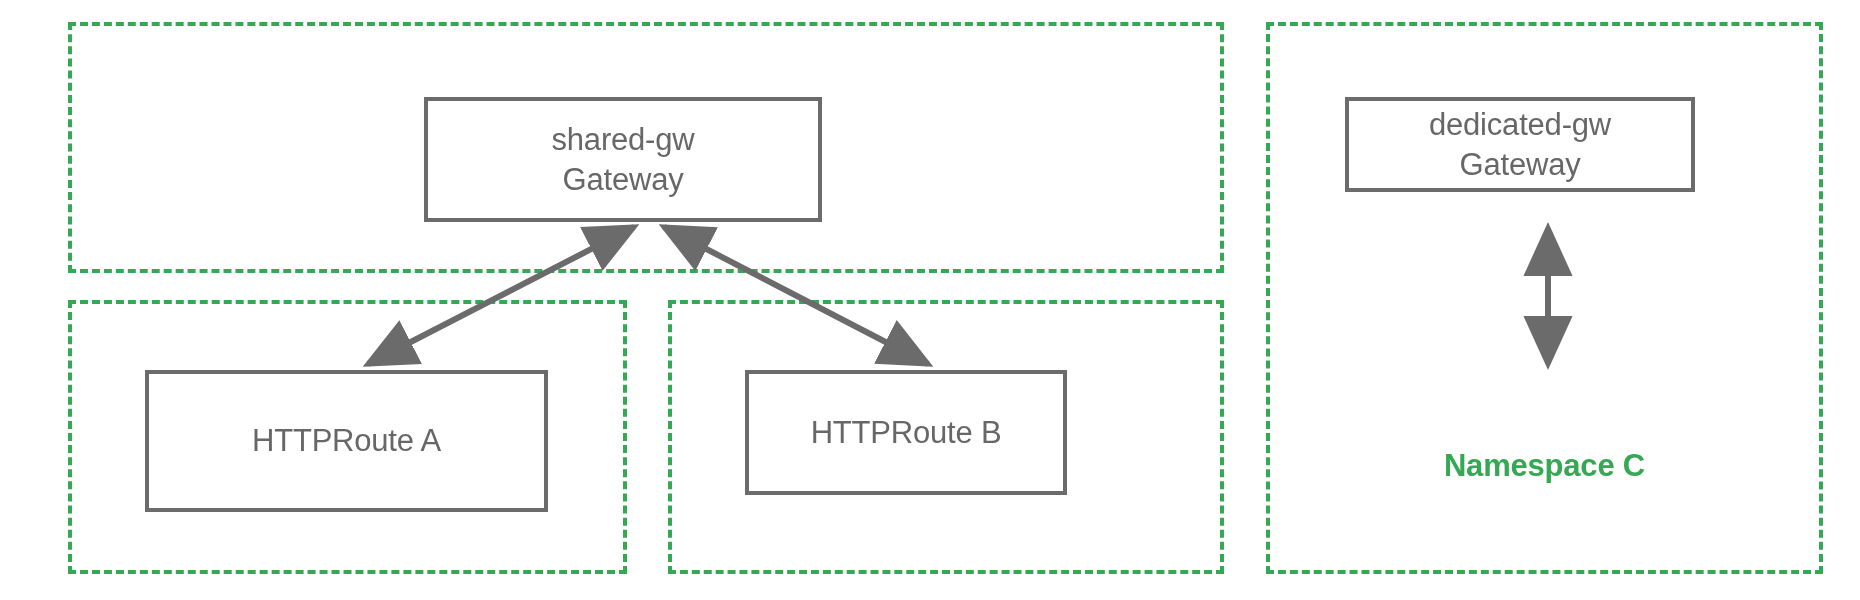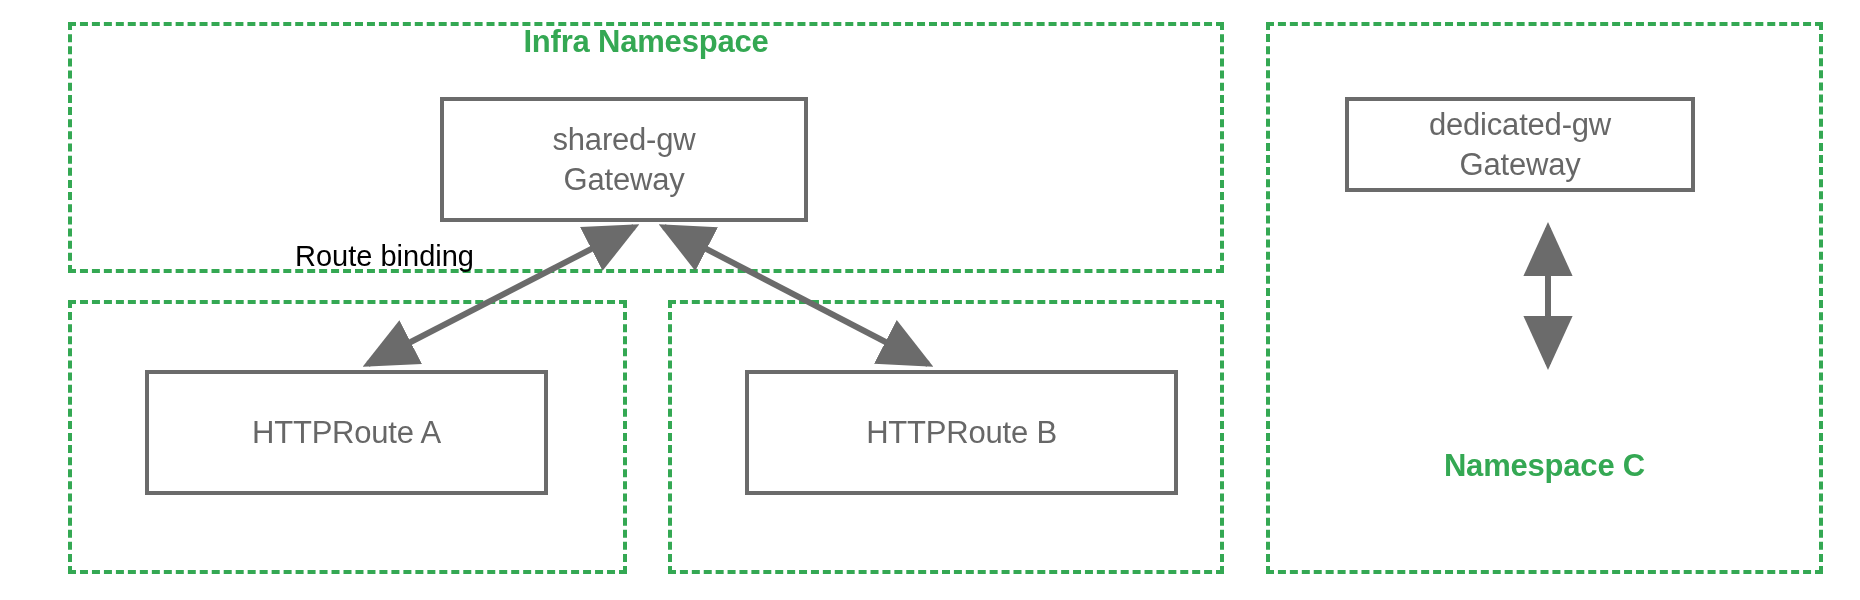--- a/index.html
+++ b/index.html
@@ -69,21 +69,20 @@
 </head>
 <body>
 
 <div id="canvas">
 
   <div class="ns-box" style="left:68px; top:22px; width:1156px; height:251px;"></div>
   <div class="ns-box" style="left:68px; top:300px; width:559px; height:274px;"></div>
   <div class="ns-box" style="left:668px; top:300px; width:556px; height:274px;"></div>
   <div class="ns-box" style="left:1266px; top:22px; width:557px; height:552px;"></div>
 
-  <div class="ns-title" style="left:68px; top:24px; width:1156px;">Infra Namespace</div>
   <div class="ns-title" style="left:68px; top:448px; width:559px;">Namespace A</div>
   <div class="ns-title" style="left:668px; top:448px; width:556px;">Namespace B</div>
   <div class="ns-title" style="left:1266px; top:448px; width:557px;">Namespace C</div>
 
   <svg class="arrows" viewBox="0 0 1860 600" xmlns="http://www.w3.org/2000/svg">
     <defs>
       <marker id="arrowEnd" markerWidth="9" markerHeight="9" refX="8" refY="4.5" orient="auto" markerUnits="strokeWidth">
         <path d="M0,0.4 L9,4.5 L0,8.6 z" fill="#6b6b6b"></path>
       </marker>
       <marker id="arrowStart" markerWidth="9" markerHeight="9" refX="1" refY="4.5" orient="auto" markerUnits="strokeWidth">
@@ -91,38 +90,37 @@
       </marker>
     </defs>
 
     <line x1="368" y1="364" x2="634" y2="227" stroke="#6b6b6b" stroke-width="6" marker-start="url(#arrowStart)" marker-end="url(#arrowEnd)"></line>
 
     <line x1="928" y1="364" x2="664" y2="227" stroke="#6b6b6b" stroke-width="6" marker-start="url(#arrowStart)" marker-end="url(#arrowEnd)"></line>
 
     <line x1="1548" y1="364" x2="1548" y2="228" stroke="#6b6b6b" stroke-width="6" marker-start="url(#arrowStart)" marker-end="url(#arrowEnd)"></line>
   </svg>
 
-  <div class="edge-label" style="left:295px; top:240px;">Route binding</div>
 
-  <div class="node-box" style="left:440px; top:97px; width:368px; height:125px;">
+  <div class="node-box" style="left:424px; top:97px; width:398px; height:125px;">
     <span class="node-label">
       <span>shared-gw</span><br>
       <span>Gateway</span>
     </span>
   </div>
 
   <div class="node-box" style="left:1345px; top:97px; width:350px; height:95px;">
     <span class="node-label">
       <span>dedicated-gw</span><br>
       <span>Gateway</span>
     </span>
   </div>
 
-  <div class="node-box" style="left:145px; top:370px; width:403px; height:125px;">
+  <div class="node-box" style="left:145px; top:370px; width:403px; height:142px;">
     <span class="node-label">HTTPRoute A</span>
   </div>
 
-  <div class="node-box" style="left:745px; top:370px; width:433px; height:125px;align-items:center;">
+  <div class="node-box" style="left:745px; top:370px; width:322px; height:125px;align-items:center;">
     <span class="node-label">HTTPRoute B</span>
   </div>
 
 
 </div>
 
 </body></html>

